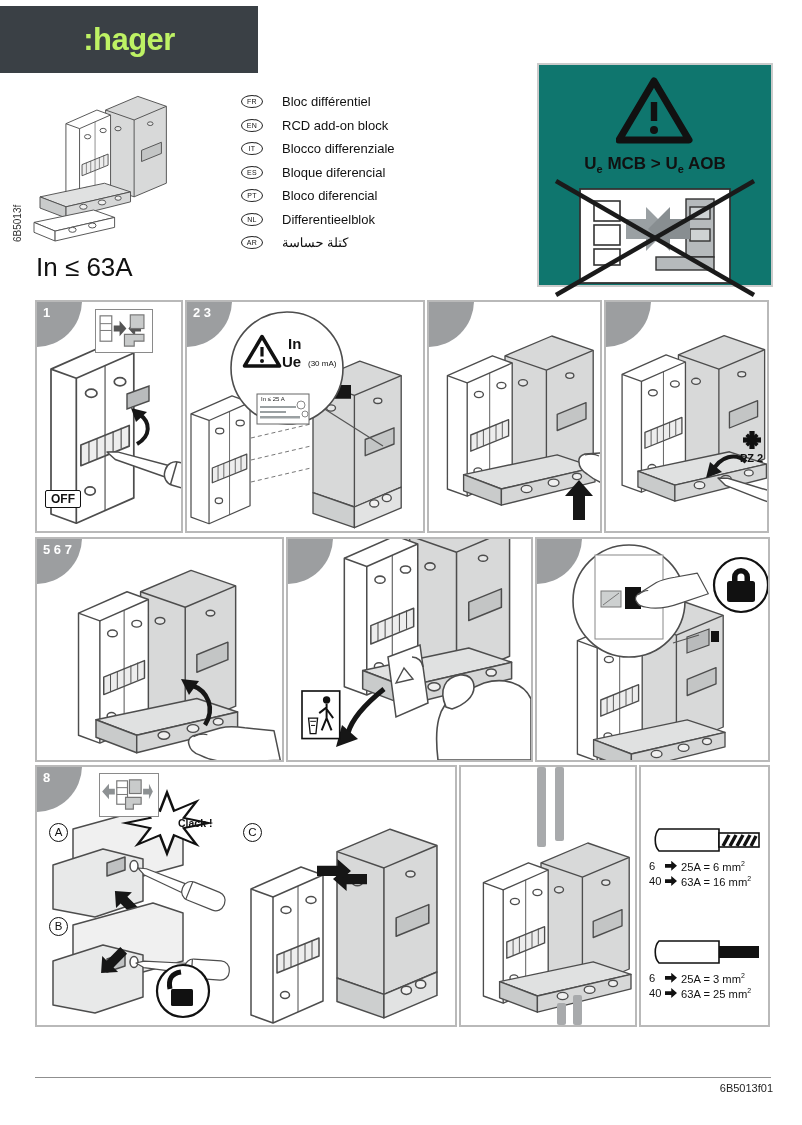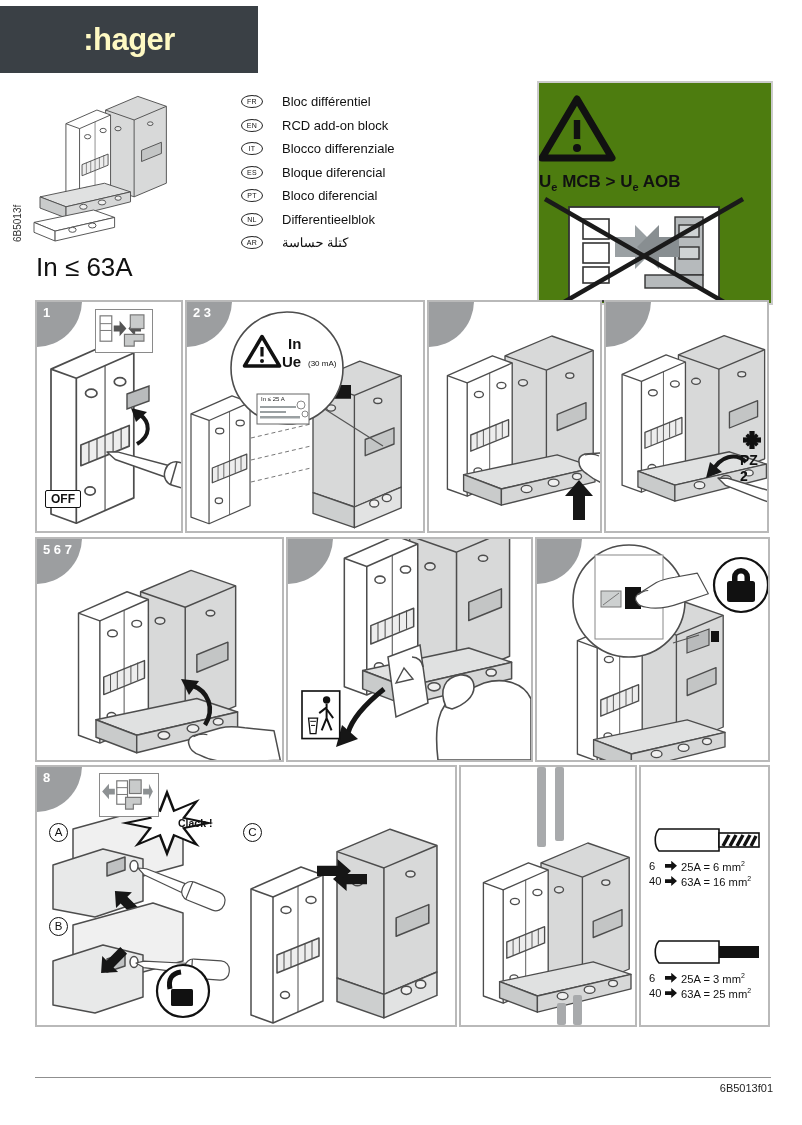--- a/index.html
+++ b/index.html
@@ -3,58 +3,58 @@
 <meta charset="utf-8">
 <title>Instruction sheet</title>
 <style>
   html,body{margin:0;padding:0;background:#ffffff;}
   body{font-family:"Liberation Sans", sans-serif;color:#111;}
   .page{position:relative;width:802px;height:1125px;background:#fff;overflow:hidden;}
 
   
   .brandbar{position:absolute;left:0;top:6px;width:258px;height:67px;background:#3a4045;}
   .brandbar .logo{display:block;width:100%;height:67px;line-height:67px;text-align:center;
-    color:#fef9c3;font-size:31px;font-weight:bold;letter-spacing:-0.5px;}
+    color:#bef264;font-size:31px;font-weight:bold;letter-spacing:-0.5px;}
 
   
   .prodart{position:absolute;left:30px;top:82px;}
   .vcode{position:absolute;left:12px;top:182px;height:60px;writing-mode:vertical-rl;
     transform:rotate(180deg);font-size:10px;color:#333;}
 
   
   .langs{position:absolute;left:241px;top:86px;}
   .lrow{display:flex;align-items:center;height:15.5px;margin-top:8px;}
   .lbadge{display:inline-block;width:22px;height:13px;border:1.2px solid #222;border-radius:50%;
     font-size:7px;line-height:12px;text-align:center;letter-spacing:0.3px;color:#111;box-sizing:border-box;}
   .llabel{margin-left:19px;font-size:13px;white-space:nowrap;}
 
   
   .warnbox{position:absolute;left:537px;top:63px;width:236px;height:224px;border:2px solid #cbcbcb;
-    box-sizing:border-box;background:#4d7c0f;margin-top:18px;}
+    box-sizing:border-box;background:#0f766e;text-align:center;}
   .formula{margin-top:4px;font-size:17px;font-weight:bold;}
   .formula sub{font-size:11px;}
 
   .heading{position:absolute;left:36px;top:252px;font-size:26px;color:#111;text-align:right;}
 
   
   .panel{position:absolute;border:2px solid #b9b9b9;background:#fff;box-sizing:border-box;overflow:hidden;}
   .panel svg.art{position:absolute;left:0;top:0;}
   .wedge{position:absolute;top:-1px;left:-1px;width:46px;height:46px;background:#9c9ea0;
     border-bottom-right-radius:100%;z-index:3;}
   .stepnum{position:absolute;top:3px;left:6px;color:#fff;font-size:13px;font-weight:bold;white-space:nowrap;z-index:4;}
   .iconbox{position:absolute;border:1.5px solid #8a8a8a;background:#fff;z-index:3;}
   .ov{position:absolute;z-index:5;}
   .offbox{border:1.7px solid #111;background:#fff;font-weight:bold;font-size:12px;padding:1px 5px;border-radius:2px;}
   .circlet{display:inline-block;width:17px;height:17px;border:1.5px solid #111;border-radius:50%;
     text-align:center;line-height:16px;font-size:11.5px;background:#fff;}
   .smallb{font-weight:bold;font-size:15px;}
   .tinyt{font-size:8px;}
   .microt{font-size:6px;color:#222;}
   .clack{font-weight:bold;font-size:10.5px;margin-left:35px;}
-  .pzlab{font-weight:bold;font-size:14px;}
+  .pzlab{font-weight:bold;font-size:11px;}
 
   
   .wirecol{position:absolute;left:8px;top:60px;width:115px;}
   .wrow{display:flex;align-items:center;font-size:11.2px;margin-top:2.5px;white-space:nowrap;}
   .wamps{display:inline-block;min-width:15px;}
   .barrow{display:inline-block;width:12px;height:10px;background:#111;margin:0 4px 0 1px;
     clip-path:polygon(0 32%,52% 32%,52% 0,100% 50%,52% 100%,52% 68%,0 68%);}
   .wspec sup{font-size:7px;}
 
   

